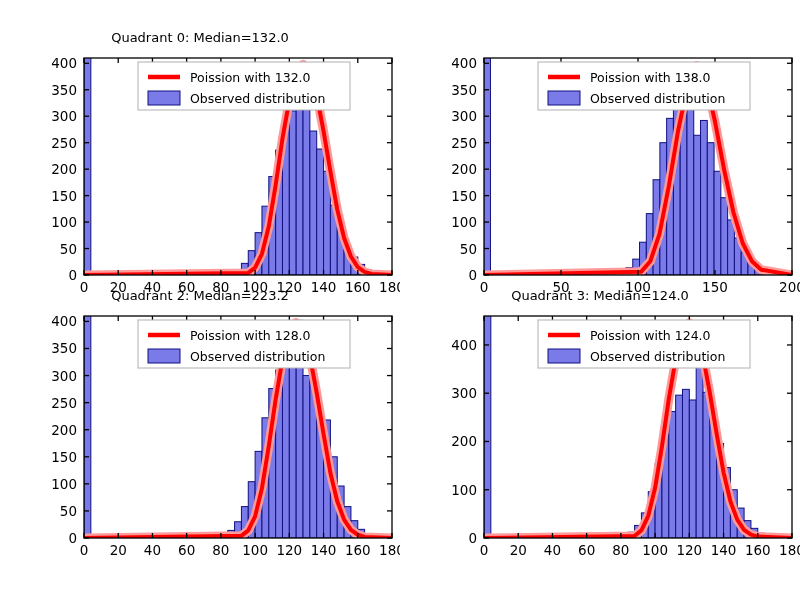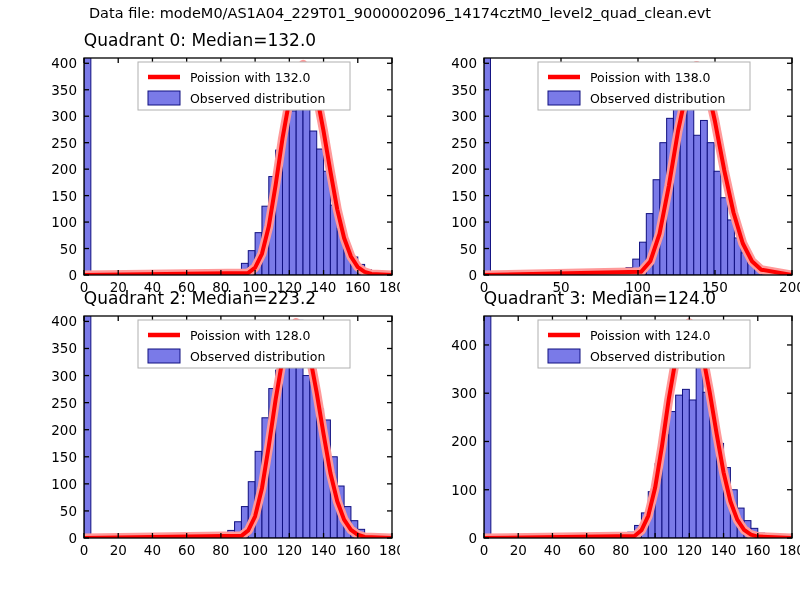--- a/index.html
+++ b/index.html
@@ -33,42 +33,41 @@
     white-space: nowrap;
   }
   .panel {
     position: absolute;
   }
   .panel-title {
     position: absolute;
     left: 0;
     width: 100%;
     text-align: center;
-    font-size: 17px;
+    font-size: 13px;
     color: #000000;
     white-space: nowrap;
   }
   svg { display: block; }
   .tick-label {
     font-family: "DejaVu Sans", sans-serif;
     font-size: 13.5px;
     fill: #000000;
   }
   .legend-text {
     font-family: "DejaVu Sans", sans-serif;
     font-size: 12.5px;
     fill: #000000;
   }
 </style>
 </head>
 <body>
 
 <div id="figure">
 
-  <div class="fig-title">Data file: modeM0/AS1A04_229T01_9000002096_14174cztM0_level2_quad_clean.evt</div>
 
   <div class="panel" id="panel-0" style="left:0px; top:30px; width:400px; height:270px;">
     <div class="panel-title" style="top:0px;">Quadrant 0: Median=132.0</div>
     <svg id="svg-0" width="400" height="270">
         <defs>
           <clipPath id="clip-0">
             <rect x="84" y="28" width="308" height="217"></rect>
           </clipPath>
         </defs>
         <g clip-path="url(#clip-0)">

